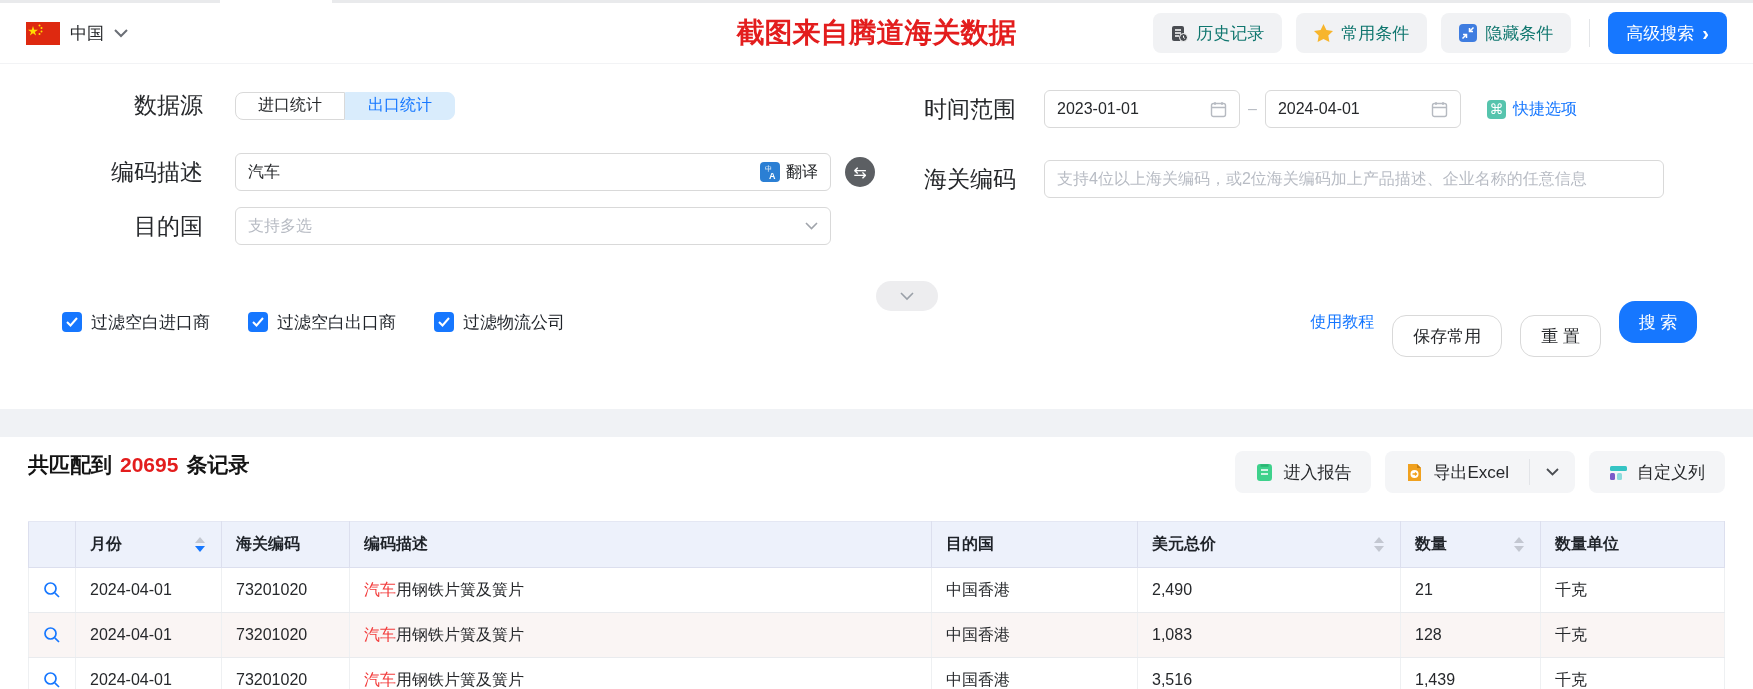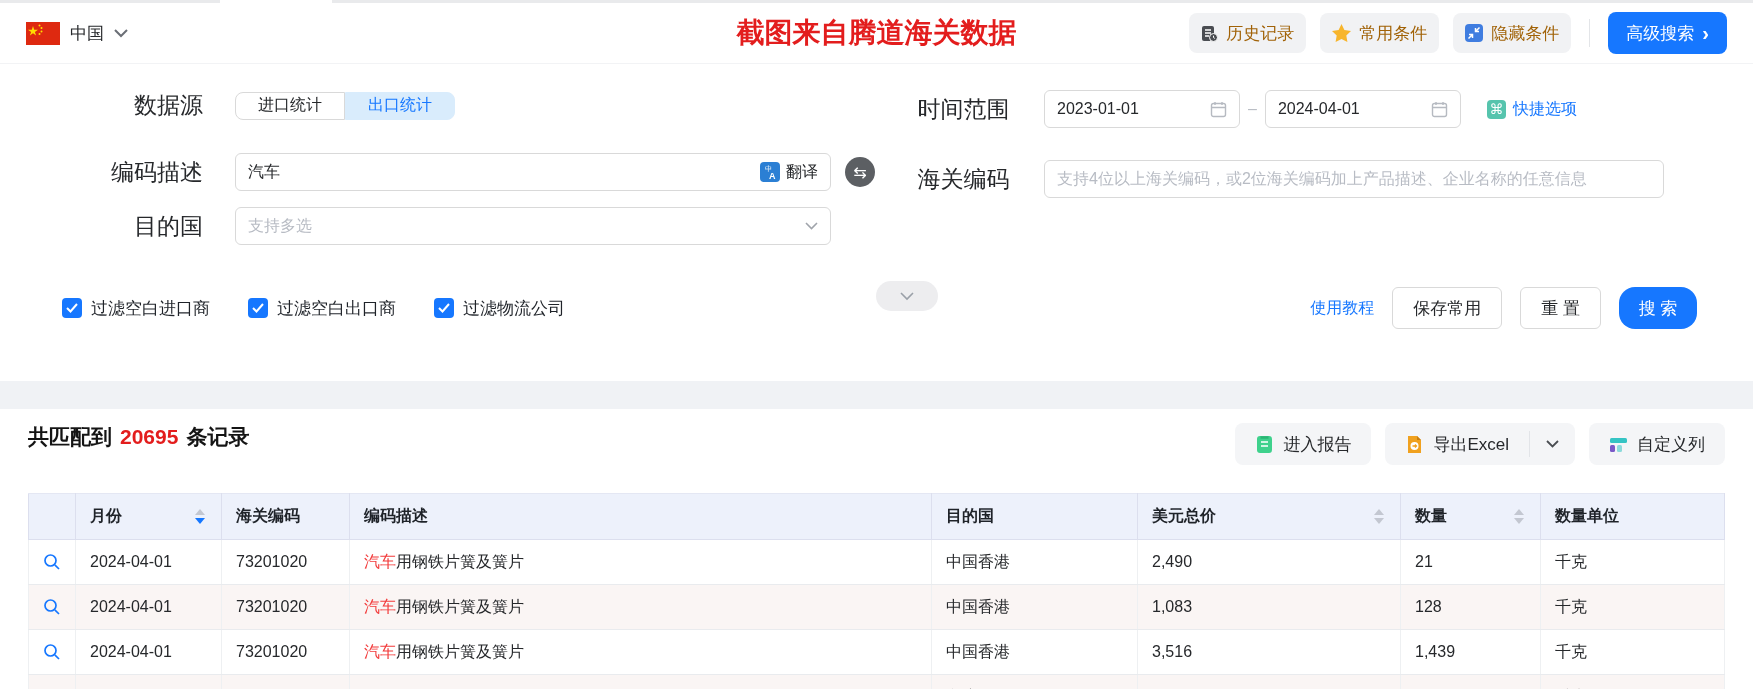--- a/index.html
+++ b/index.html
@@ -10,40 +10,40 @@
   .edge-strip .gap { position:absolute; left:220px; width:112px; top:0; height:3px; background:#fff; }
 
   
   .topbar { height:61px; display:flex; align-items:center; padding:0 26px; position:relative;
             border-bottom:1px solid #f2f3f5; background:#fff; }
   .country { display:flex; align-items:center; gap:10px; cursor:pointer; }
   .country .label { font-size:17px; color:#26282b; }
   .watermark { position:absolute; left:50%; top:50%; transform:translate(-50%,-50%);
     font-family:"Liberation Serif","DejaVu Serif",serif; font-weight:700; font-size:28px; color:#e31d1d; white-space:nowrap; }
   .topbar-right { margin-left:auto; display:flex; align-items:center; gap:14px; }
-  .tb-btn { display:flex; align-items:center; gap:8px; height:40px; padding:0 12px;
-    background:#f1f2f4; border:none; border-radius:8px; font-size:17px; color:#a16207; cursor:pointer; }
+  .tb-btn { display:flex; align-items:center; gap:8px; height:40px; padding:0 18px;
+    background:#f1f2f4; border:none; border-radius:8px; font-size:17px; color:#0f766e; cursor:pointer; }
   .tb-divider { width:1px; height:28px; background:#e3e5e8; margin:0 4px; }
   .tb-primary { display:flex; align-items:center; gap:8px; height:42px; padding:0 18px;
     background:#1677ff; color:#fff; border:none; border-radius:8px; font-size:17px; cursor:pointer; }
   .chev-right { font-size:20px; line-height:1; font-weight:700; }
 
   
   .form-panel { position:relative; padding:26px 28px 26px 31px; background:#fff; }
   .update-line { position:absolute; top:6px; left:1071px; font-size:16px; color:#8a9099; white-space:nowrap; }
   .update-line b { color:#ef8220; font-weight:700; }
   .update-line .to { color:#5f6570; }
   .form-cols { display:flex; }
   .col-left { width:880px; }
   .col-right { flex:1; }
   .frow { display:flex; align-items:center; }
   .frow + .frow { margin-top:32px; }
   .frow.tight { margin-top:16px; }
   .flabel { width:172px; text-align:right; font-size:23px; color:#26282b; flex:none; margin-right:32px; }
-  .flabel.r { width:105px; margin-right:28px;text-align:center; }
+  .flabel.r { width:105px; margin-right:28px; }
 
   .tabs { display:flex; }
   .tab { height:28px; padding:0 22px; display:flex; align-items:center; font-size:16px; cursor:pointer;
     border:1px solid #d9d9d9; background:#fff; color:#26282b; border-radius:8px 0 0 8px; }
   .tab.active { background:#d9ecfc; border:1px solid #d9ecfc; color:#1677ff; border-radius:0 8px 8px 0; }
 
   .inputbox { display:flex; align-items:center; height:38px; border:1px solid #d9d9d9; border-radius:6px;
     padding:0 12px; background:#fff; }
   .inputbox input { border:none; outline:none; flex:1; font-size:16px; font-family:inherit; color:#26282b; min-width:0; background:transparent; }
   .inputbox input::placeholder { color:#b8bcc4; }
@@ -64,22 +64,22 @@
   .selectbox .caret { margin-left:auto; }
 
   .filters-row { position:relative; display:flex; align-items:center; margin-top:42px; padding:0 28px 0 31px; }
   .chk-item { display:flex; align-items:center; margin-right:38px; cursor:pointer; }
   .chk { width:20px; height:20px; border-radius:4px; background:#1677ff; display:flex; align-items:center; justify-content:center; flex:none; }
   .chk-label { margin-left:9px; font-size:17px; color:#1f2329; }
   .collapse-pill { position:absolute; left:845px; top:-6px; width:62px; height:30px; border-radius:15px;
     background:#ededef; display:flex; align-items:center; justify-content:center; cursor:pointer; }
   .filters-right { margin-left:auto; display:flex; align-items:center; gap:18px; }
   .link { font-size:16px; color:#1677ff; cursor:pointer; }
-  .ghost-btn { height:42px; padding:0 20px; background:#fff; border:1px solid #d9d9d9; border-radius:6px;
-    font-size:17px; color:#26282b; cursor:pointer; }
+  .ghost-btn { height:42px; padding:0 20px; background:#fff; border:1px solid #d9d9d9; border-radius:14px;
+    font-size:17px; color:#26282b; cursor:pointer;margin-top:28px; }
   .primary-btn { height:42px; min-width:78px; padding:0 18px; background:#1677ff; border:none; border-radius:16px;
     font-size:17px; color:#fff; cursor:pointer; }
 
   .band { height:28px; background:#f0f2f5; margin-top:26px; }
 
   
   .results { padding:0 28px; background:#fff; }
   .results-head { display:flex; align-items:flex-start; margin-top:14px; height:44px; }
   .summary { font-size:21px; font-weight:700; color:#141414; display:flex; align-items:baseline; }
   .summary .count { color:#e31d1d; margin:0 8px; }

